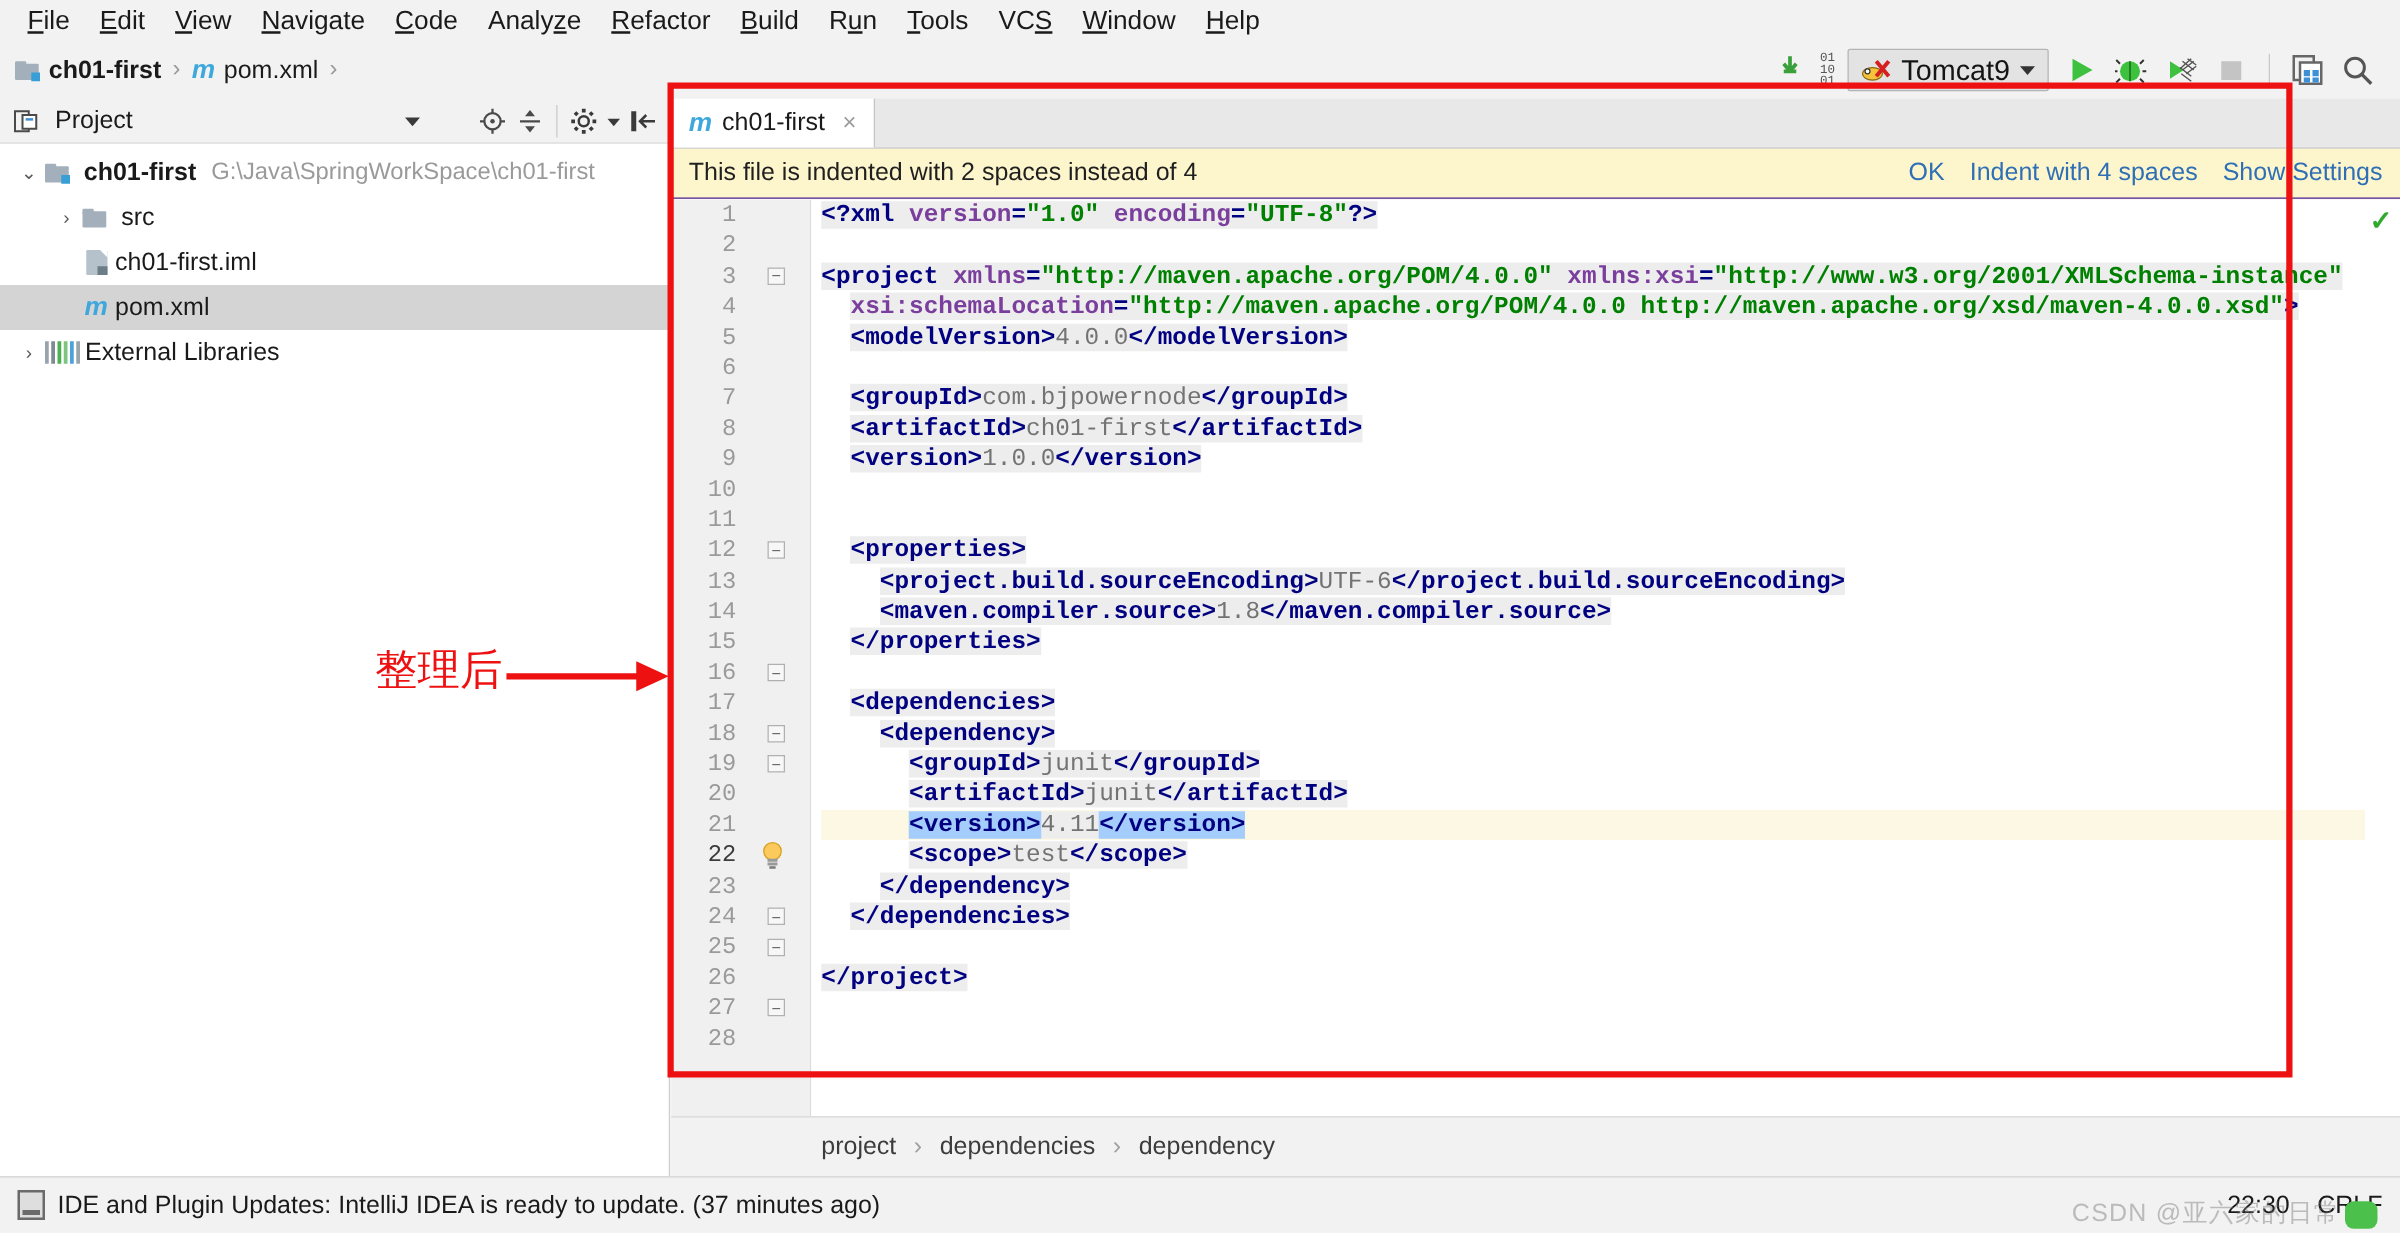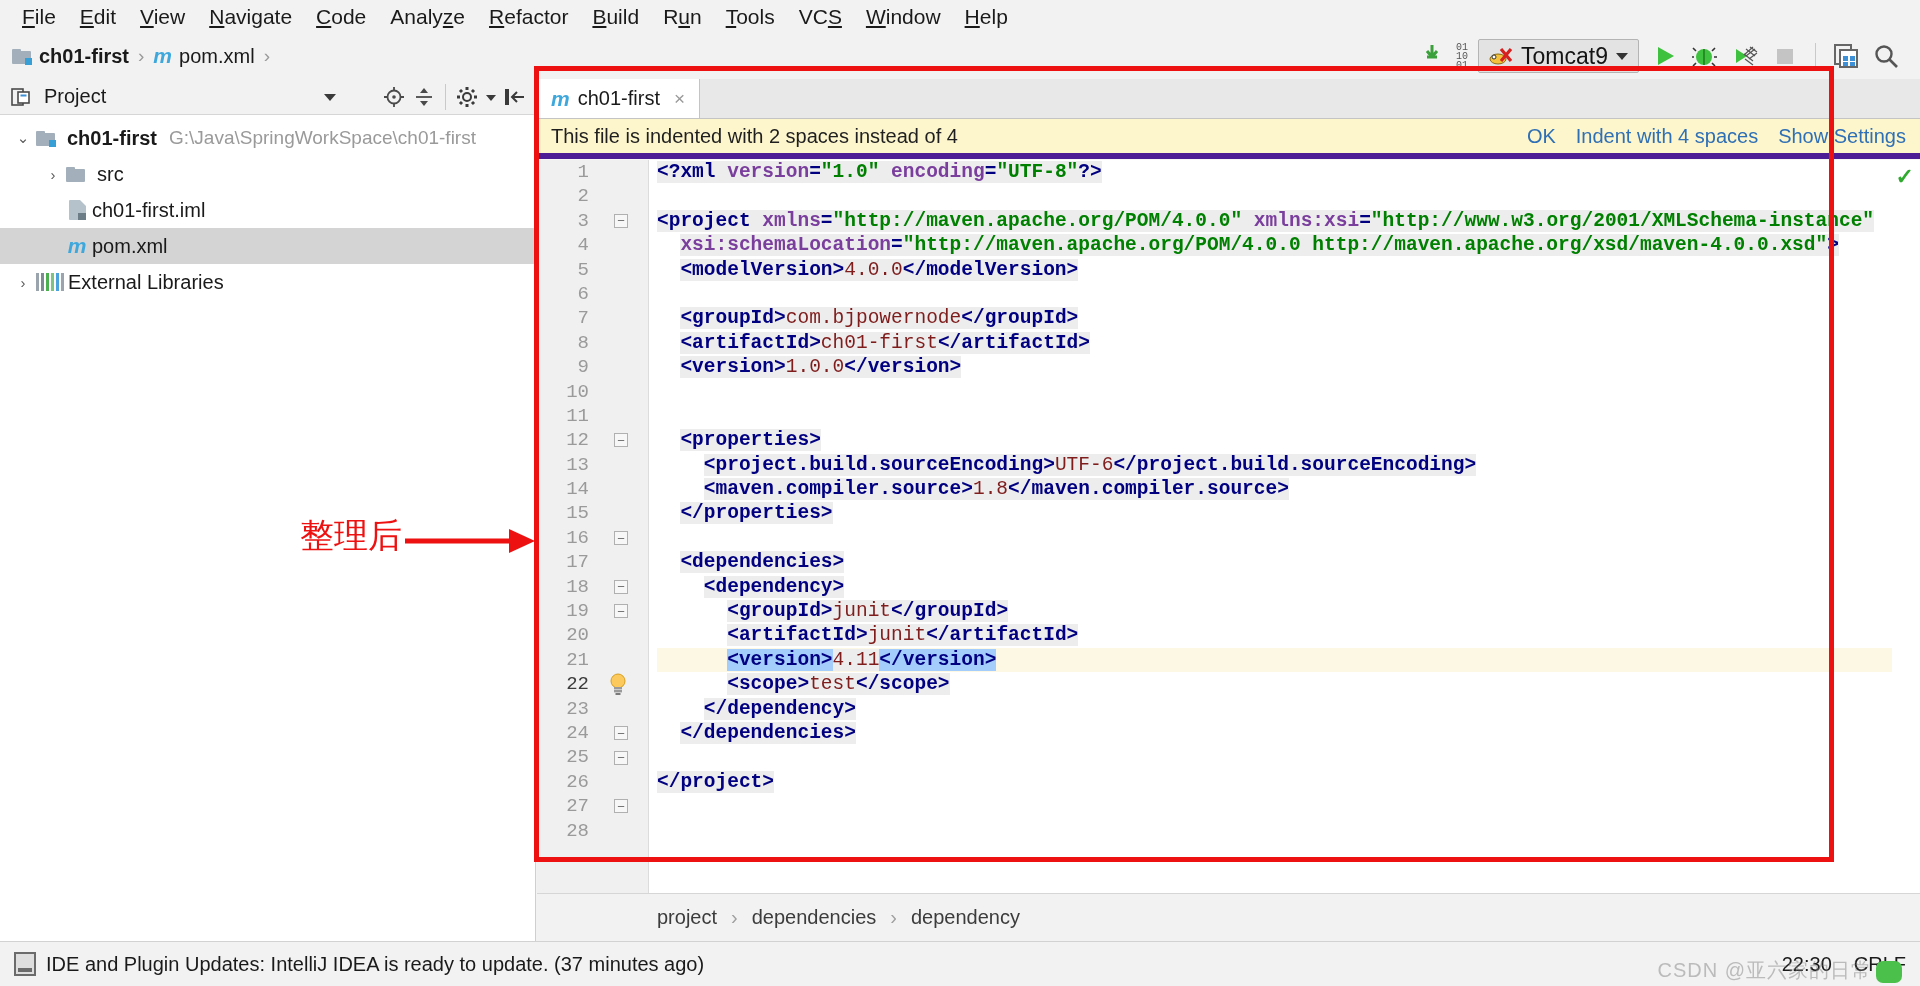--- a/index.html
+++ b/index.html
@@ -94,21 +94,21 @@
   .editor-wrap { position: absolute; top: 79px; left: 537px; right: 0; bottom: 45px; background:#f7f7f7; }
 
   .tabbar { height: 40px; background: #e8e8e8; display: flex; align-items: stretch; border-bottom:1px solid #c4c4c4;}
   .tab {
     display: flex; align-items: center; padding: 0 14px; background: #ffffff;
     border-right: 1px solid #c4c4c4; font-size: 20px; color:#1a1a1a; gap:8px;
   }
   .tab-close { color:#9a9a9a; font-size:19px; margin-left:6px;}
 
   .notif {
-    height: 40px; background: #fdf6cd; border-bottom: 6px solid #4c1d95;
+    height: 40px; background: #fdf6cd; border-bottom: 1px solid #4c1d95;
     display: flex; align-items: center; padding: 0 14px; font-size: 20px; color: #1f1f1f;
   }
   .notif-actions { margin-left: auto; display: flex; gap: 20px; }
   .notif-link { color: #2f6fb5; font-size: 20px; cursor: pointer; }
 
   .code-area { position: absolute; top: 81px; left: 0; right: 0; bottom: 48px; background:#ffffff; display:flex; }
 
   .gutter { width: 112px; background: #f0f0f0; position: relative; flex: none; }
   .gutter-numbers { position:absolute; left:0; top:0; width: 60px; }
   .gnum {
@@ -134,21 +134,21 @@
   .code-lines { position: relative; flex: 1; overflow: hidden; background:#ffffff; padding-left: 8px; }
   .cline {
     height: 24.4px; line-height: 24.4px; font-family: "Liberation Mono", monospace;
     font-size: 19.5px; white-space: pre; color: #000;
   }
   .cline.hl { background: #fdf8e3; }
   .tagbg { background:#ededed; }
   .t-tag { color: #000080; font-weight: bold; }
   .t-attr { color: #7a3e9d; font-weight: bold; }
   .t-val { color: #008000; font-weight: bold; }
-  .t-txt { color: #7f1d1d; }
+  .t-txt { color: #737373; }
   .t-pi  { color: #000080; font-weight: bold; }
   .sel { background:#a5cdfb; }
 
   .right-marks { width: 28px; flex:none; background:#ffffff; position:relative; }
   .ok-check { position:absolute; top:4px; right:6px; color:#2faa2f; font-size:22px; font-weight:bold; }
 
   .breadcrumb-bottom {
     position:absolute; left:0; right:0; bottom:0; height:48px; background:#f2f2f2;
     border-top:1px solid #d6d6d6; display:flex; align-items:center; padding-left: 120px;
     font-size: 20px; color: #3c3c3c; gap: 14px;

